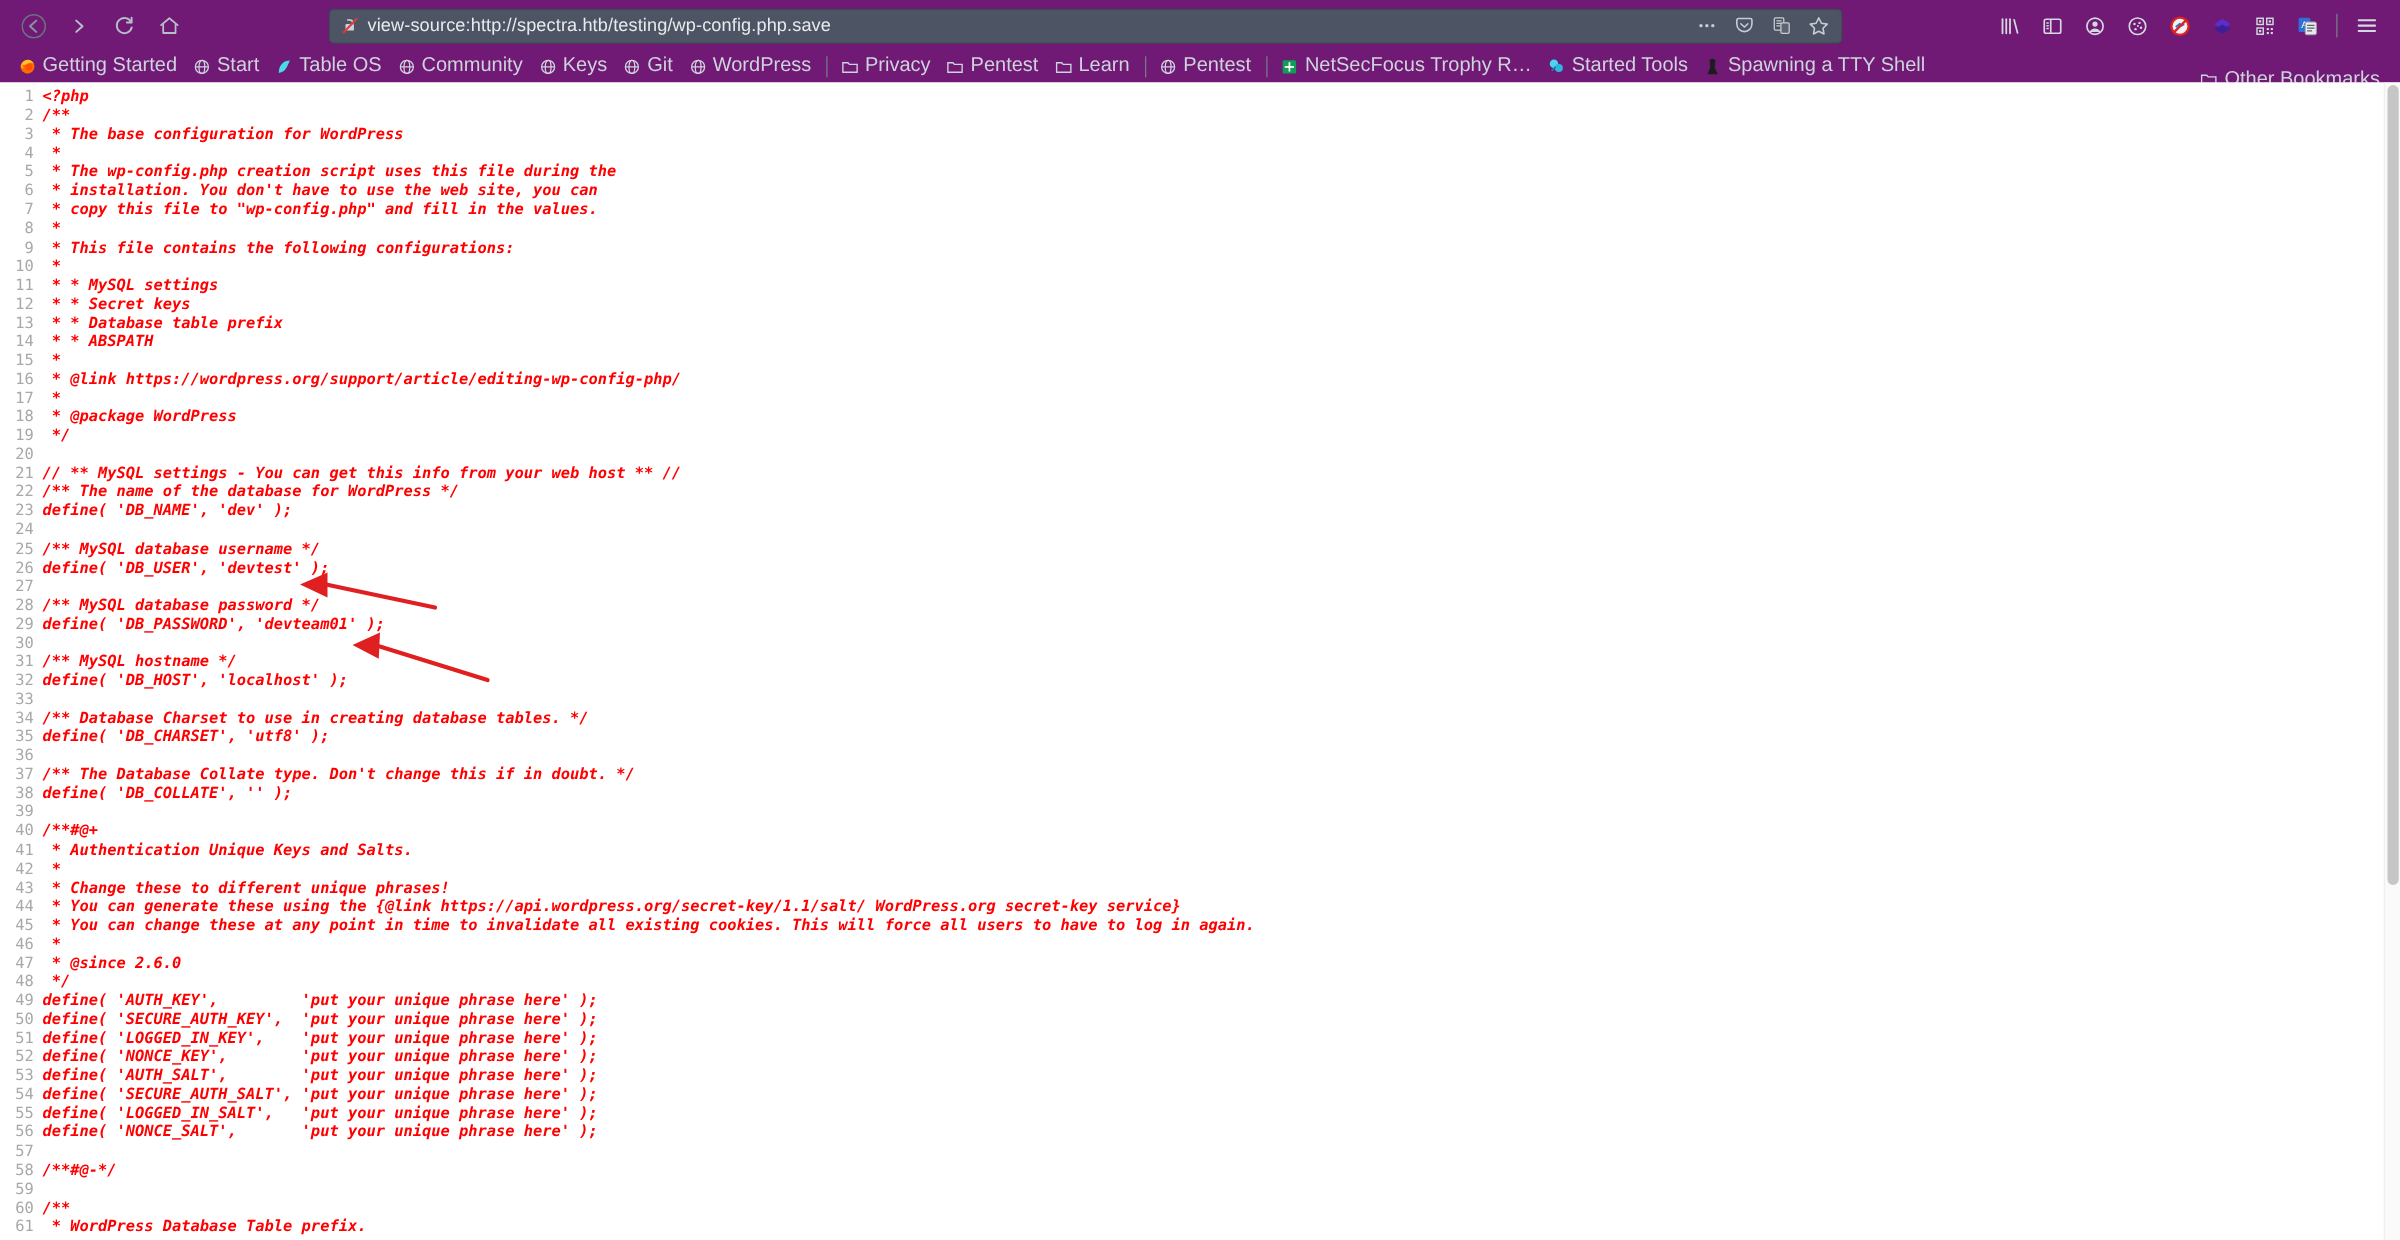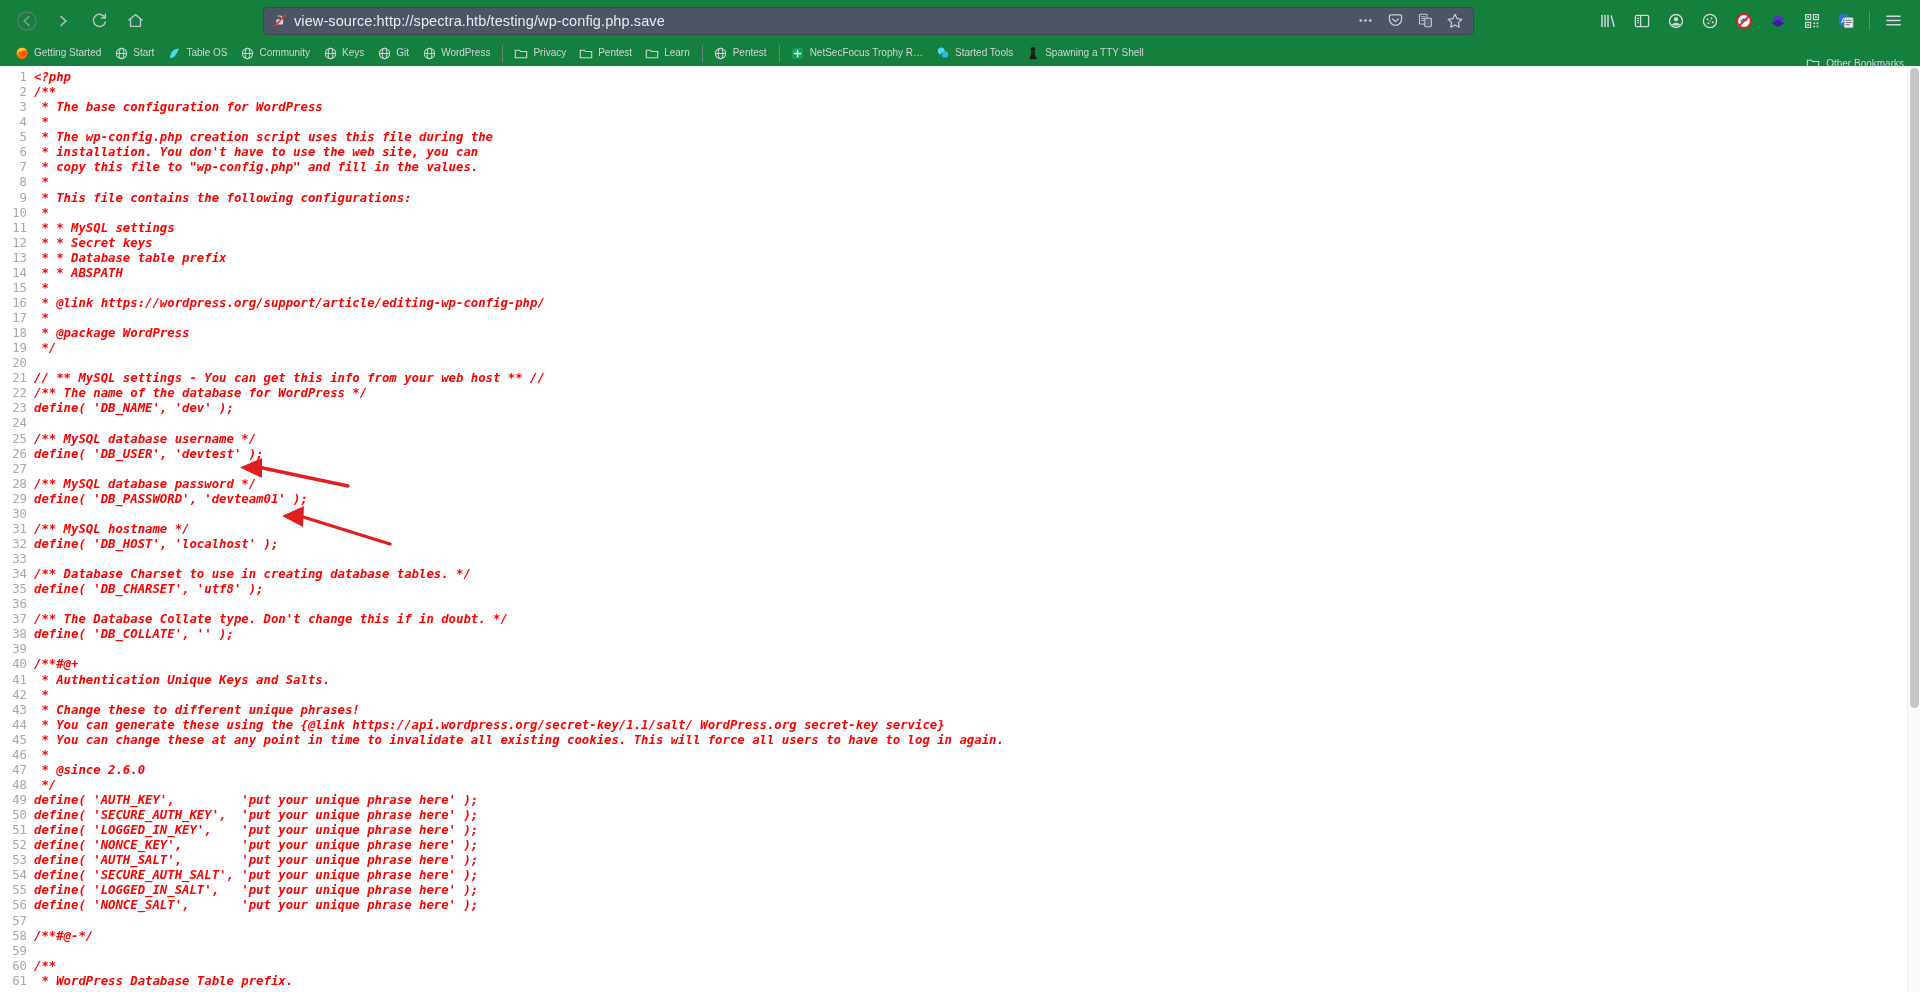--- a/index.html
+++ b/index.html
@@ -5,21 +5,21 @@
   * { box-sizing: border-box; margin: 0; padding: 0; }
   html, body {
     width: 1920px; height: 992px;
     background: #ffffff;
     font-family: "Liberation Sans", sans-serif;
     overflow: hidden;
   }
 
   
   #browser-chrome {
-    background: #15803d;
+    background: #701a75;
     width: 100%;
     user-select: none;
   }
 
   #nav-bar {
     display: flex;
     align-items: center;
     height: 41px;
     padding: 0 10px;
     gap: 2px;
@@ -87,21 +87,21 @@
     margin: 0 6px;
   }
 
   
   #bookmarks-bar {
     display: flex;
     align-items: center;
     height: 25px;
     padding: 0 8px 0 9px;
     gap: 0px;
-    font-size: 10px;
+    font-size: 16px;
     color: #ced3db;
     position: relative;
   }
   .bm {
     display: flex;
     align-items: center;
     gap: 5px;
     padding: 2px 7px 3px 6px;
     border-radius: 3px;
     white-space: nowrap;

